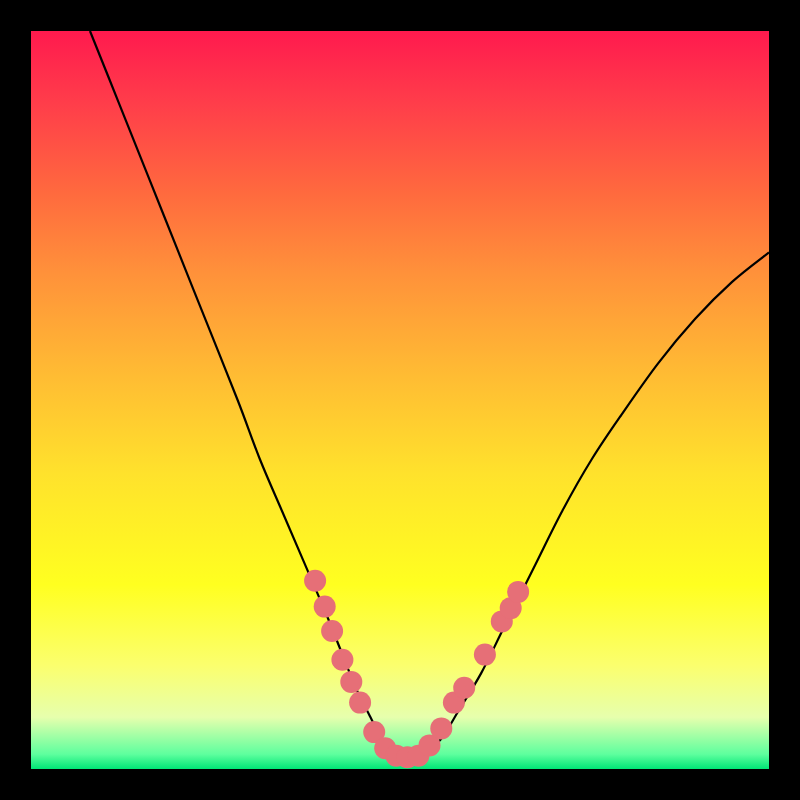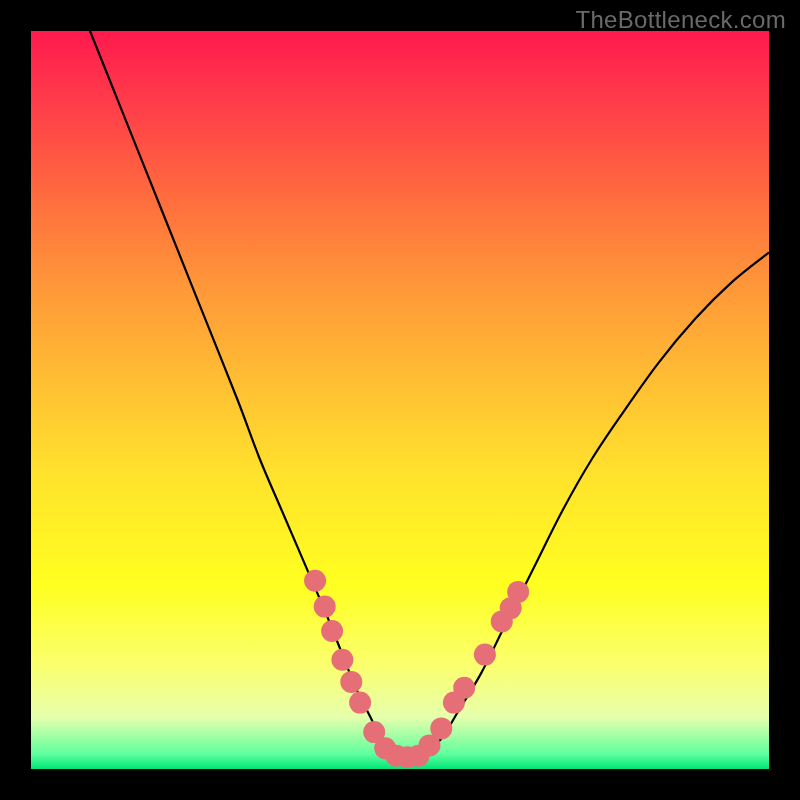--- a/index.html
+++ b/index.html
@@ -56,21 +56,20 @@
     height: 738px;
   }
   .dot {
     fill: #e66f77;
   }
 </style>
 </head>
 <body>
 
 <div class="frame">
-  <div class="watermark">TheBottleneck.com</div>
   <div class="plot">
     <svg class="curve" viewBox="0 0 738 738">
       <path id="curve-path" fill="none" stroke="#000" stroke-width="2.2" d="M 59.0 0.0 C 64.0 12.3, 78.7 49.2, 88.6 73.8 C 98.4 98.4, 108.2 123.0, 118.1 147.6 C 127.9 172.2, 137.8 196.8, 147.6 221.4 C 157.4 246.0, 167.3 270.6, 177.1 295.2 C 187.0 319.8, 198.0 346.9, 206.6 369.0 C 215.3 391.1, 221.4 409.6, 228.8 428.0 C 236.2 446.5, 243.5 462.5, 250.9 479.7 C 258.3 496.9, 265.7 514.1, 273.1 531.4 C 280.4 548.6, 289.1 568.3, 295.2 583.0 C 301.3 597.8, 305.0 607.6, 310.0 619.9 C 314.9 632.2, 319.8 645.7, 324.7 656.8 C 329.6 667.9, 335.2 677.7, 339.5 686.3 C 343.8 695.0, 346.9 702.3, 350.6 708.5 C 354.2 714.6, 357.3 720.2, 361.6 723.2 C 365.9 726.3, 371.5 726.9, 376.4 726.9 C 381.3 726.9, 385.6 726.3, 391.1 723.2 C 396.7 720.2, 403.4 715.9, 409.6 708.5 C 415.7 701.1, 421.3 690.0, 428.0 679.0 C 434.8 667.9, 442.8 655.6, 450.2 642.1 C 457.6 628.5, 463.7 615.0, 472.3 597.8 C 480.9 580.6, 492.0 558.4, 501.8 538.7 C 511.7 519.1, 521.5 498.1, 531.4 479.7 C 541.2 461.3, 551.0 444.0, 560.9 428.0 C 570.7 412.1, 579.3 399.8, 590.4 383.8 C 601.5 367.8, 615.0 348.1, 627.3 332.1 C 639.6 316.1, 651.9 301.4, 664.2 287.8 C 676.5 274.3, 688.8 262.0, 701.1 250.9 C 713.4 239.8, 731.9 226.3, 738.0 221.4"></path>
       <g id="marker-group">
           <circle cx="284.1" cy="549.8" r="11" class="dot"></circle>
           <circle cx="293.7" cy="575.6" r="11" class="dot"></circle>
           <circle cx="301.1" cy="600.0" r="11" class="dot"></circle>
           <circle cx="311.4" cy="628.8" r="11" class="dot"></circle>
           <circle cx="320.3" cy="650.9" r="11" class="dot"></circle>
           <circle cx="329.1" cy="671.6" r="11" class="dot"></circle>

